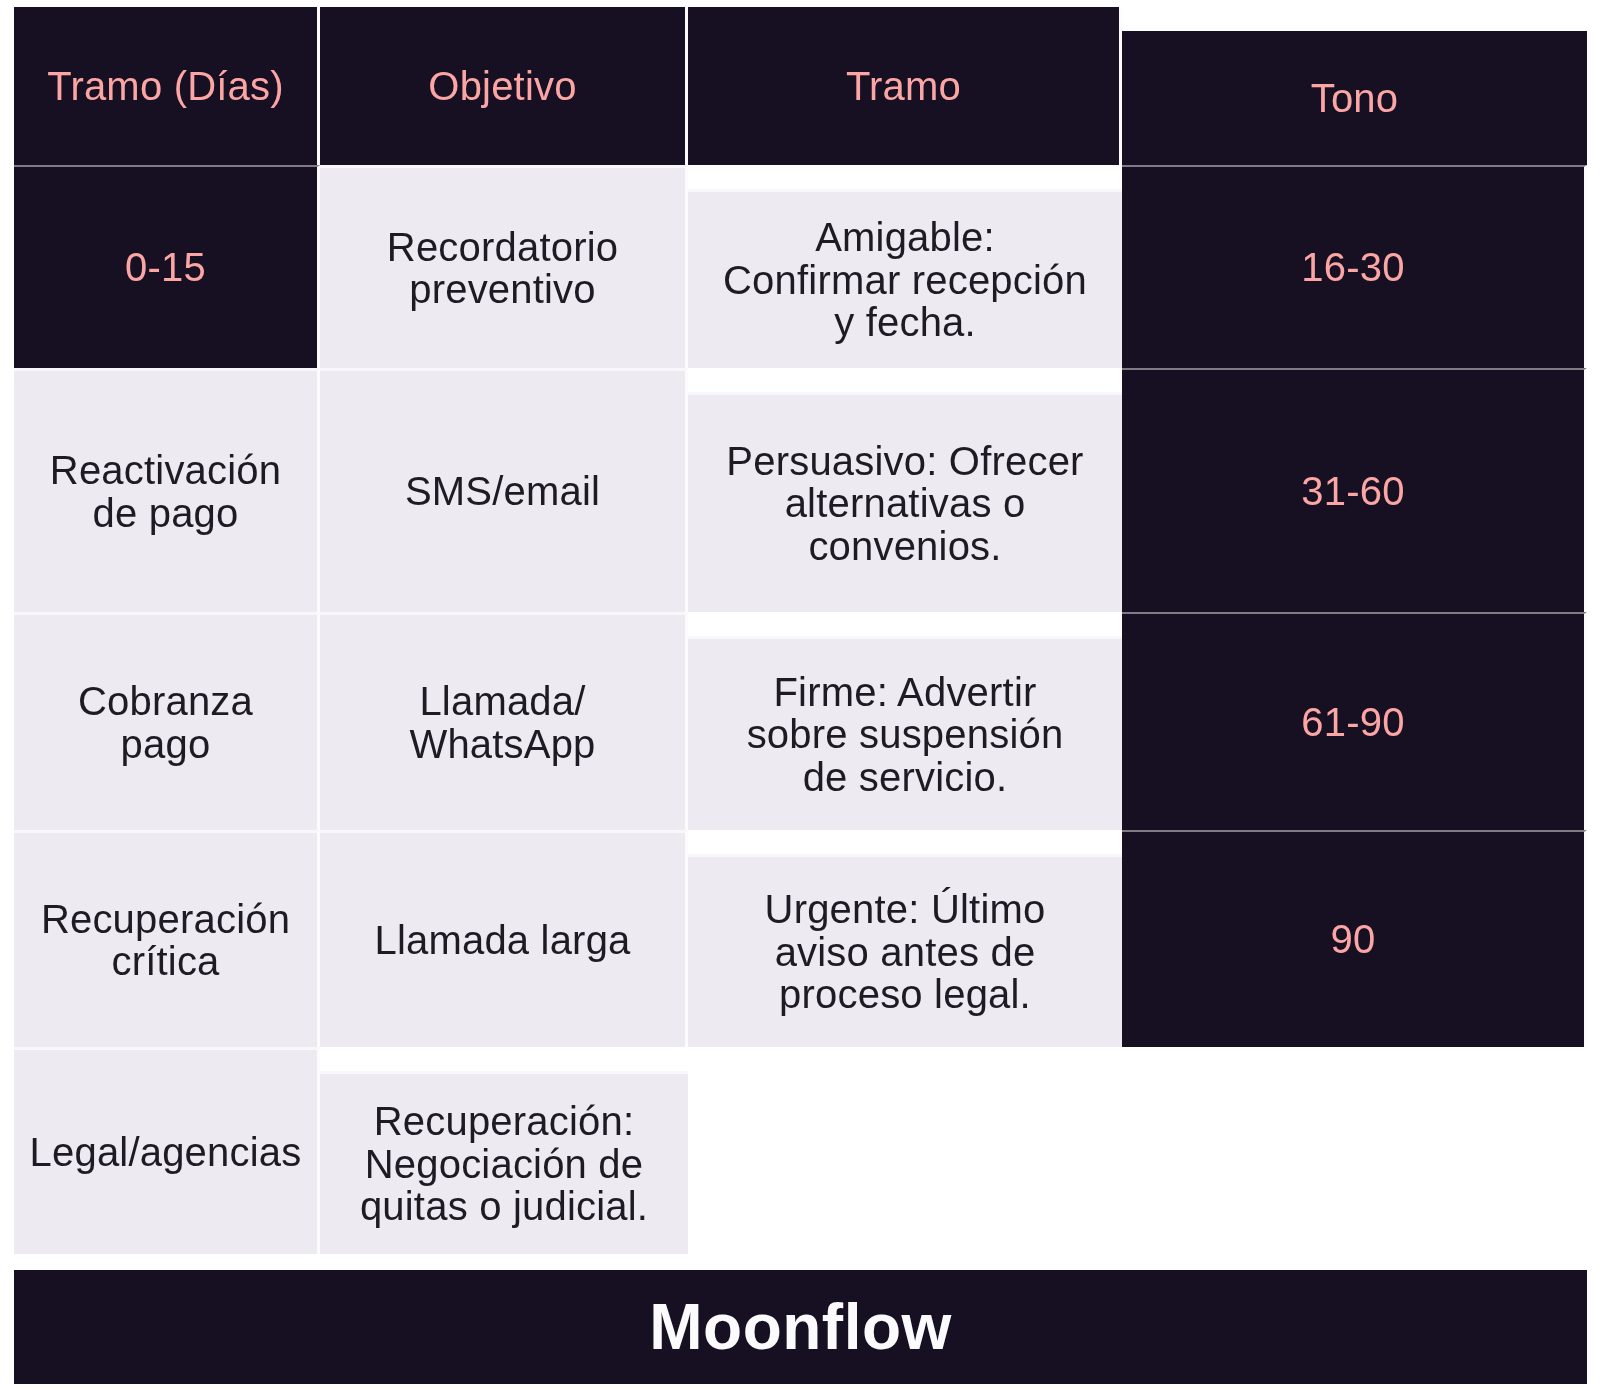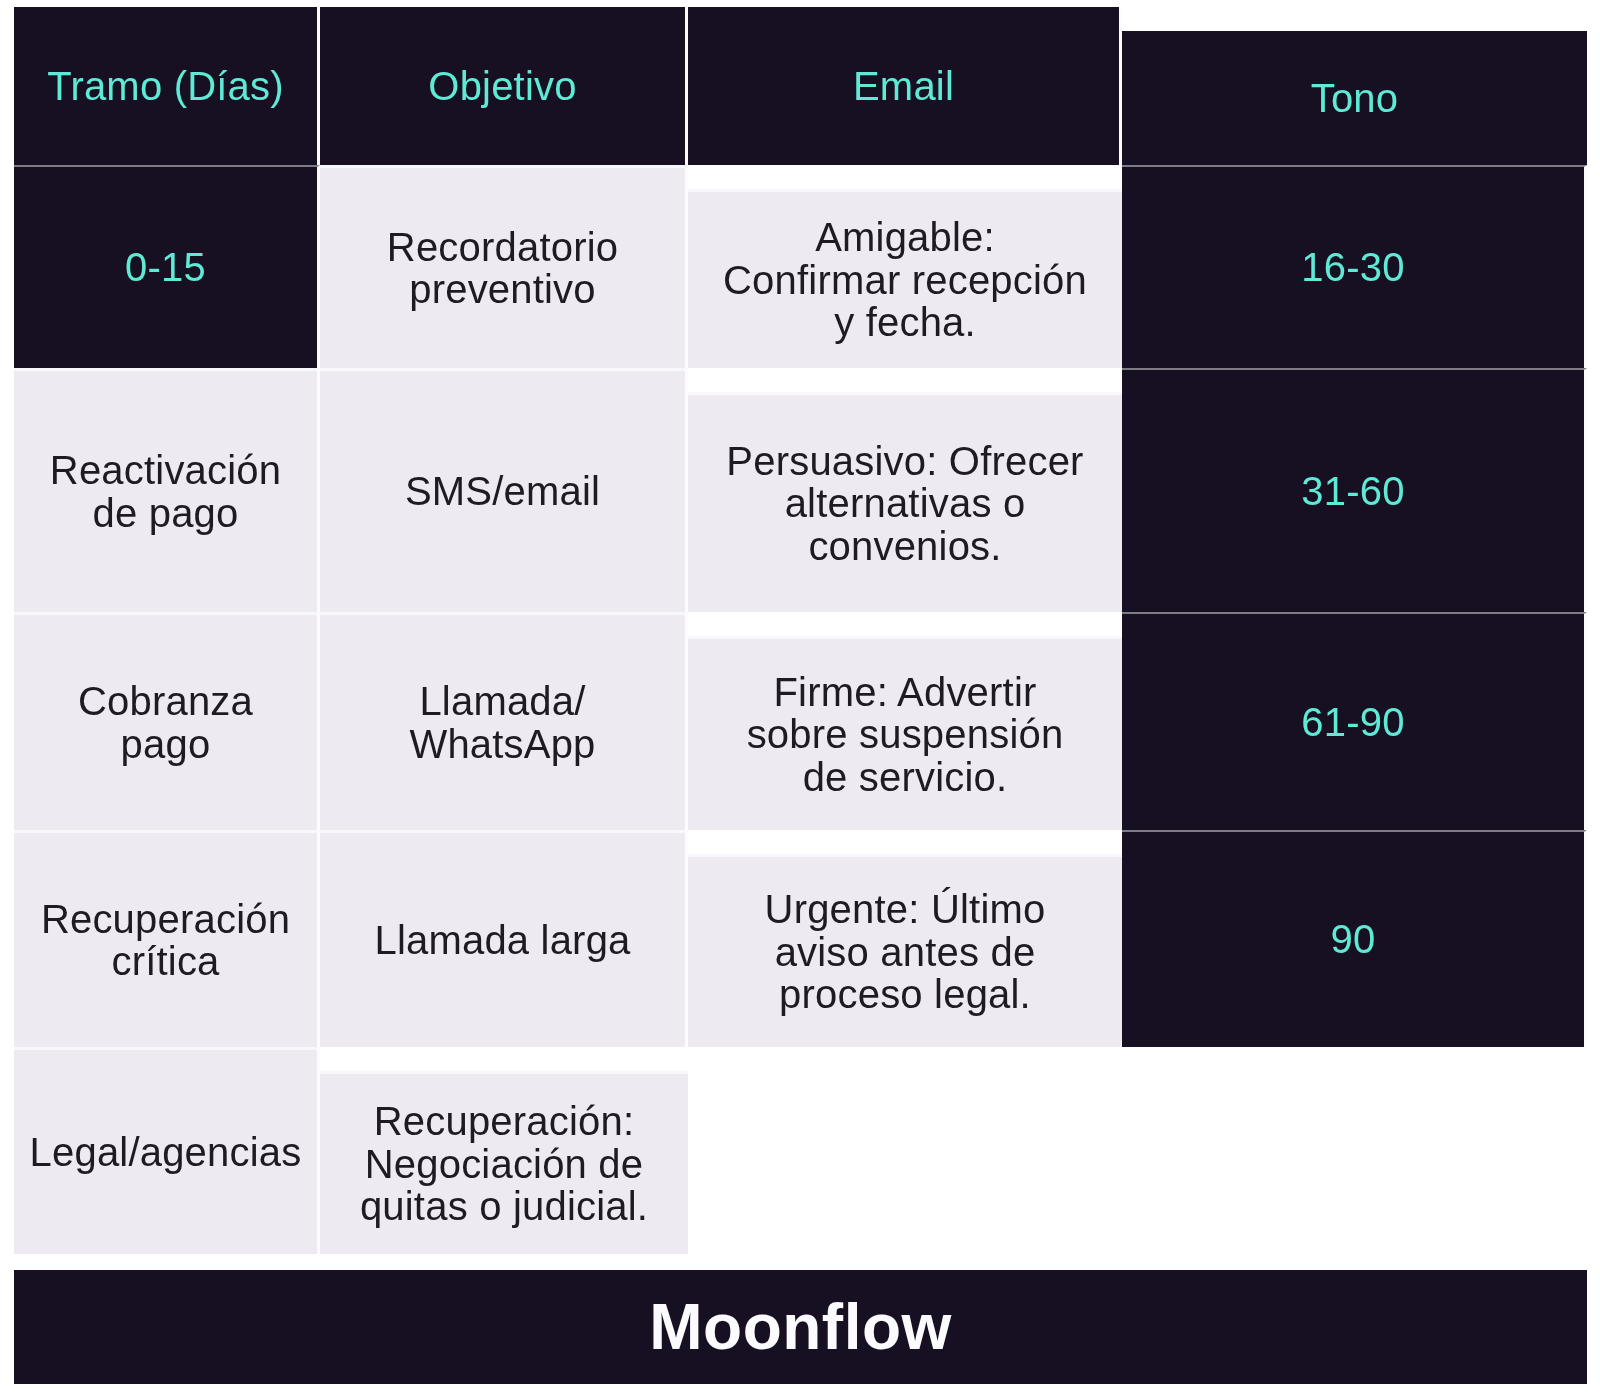--- a/index.html
+++ b/index.html
@@ -27,21 +27,21 @@
     display: flex;
     align-items: center;
     justify-content: center;
     text-align: center;
     font-size: 40px;
     line-height: 1.06;
     letter-spacing: 0.2px;
   }
   .dark {
     background: #171022;
-    color: #5eead4;
+    color: #fca5a5;
   }
   .light {
     background: #edeaf2;
     color: #1e1b24;
   }
   
   .c1, .c2, .c3 { border-right: 3px solid #fcfbfd; }
   
   .light.sep { border-top: 3px solid #f8f7fb; }
   .dark.sep  { border-top: 2px solid rgba(255,255,255,0.45); }
@@ -68,21 +68,21 @@
   }
 </style>
 </head>
 <body>
 
 <div class="page">
   <div class="grid">
 
     <div class="cell dark c1">Tramo (Días)</div>
     <div class="cell dark c2">Objetivo</div>
-    <div class="cell dark c3">Email</div>
+    <div class="cell dark c3">Tramo</div>
     <div class="cell dark c4">Tono</div>
 
     <div class="cell dark sep c1">0-15</div>
     <div class="cell light sep c2">Recordatorio preventivo</div>
     <div class="cell light sep c4">Amigable: Confirmar recepción y fecha.</div>
 
     <div class="cell dark sep c1">16-30</div>
     <div class="cell light sep c2">Reactivación de pago</div>
     <div class="cell light sep c3">SMS/email</div>
     <div class="cell light sep c4">Persuasivo: Ofrecer alternativas o convenios.</div>

